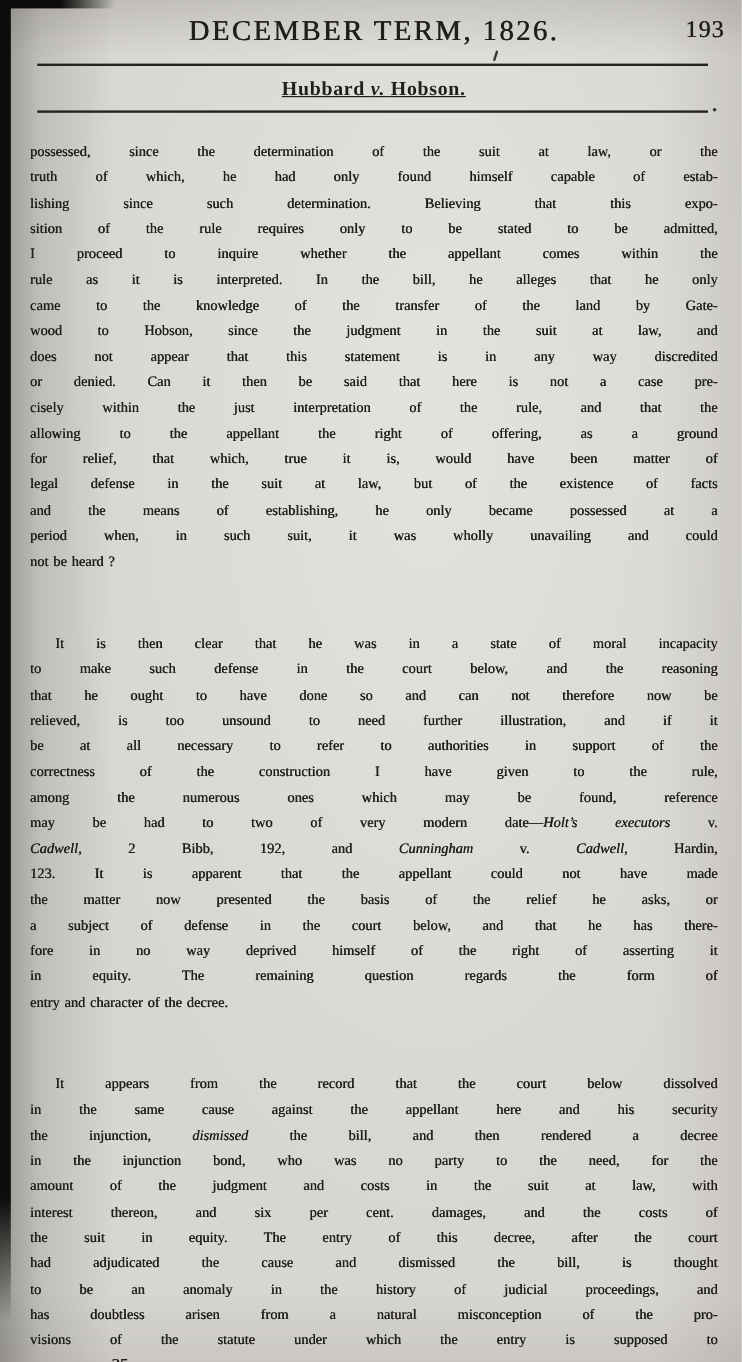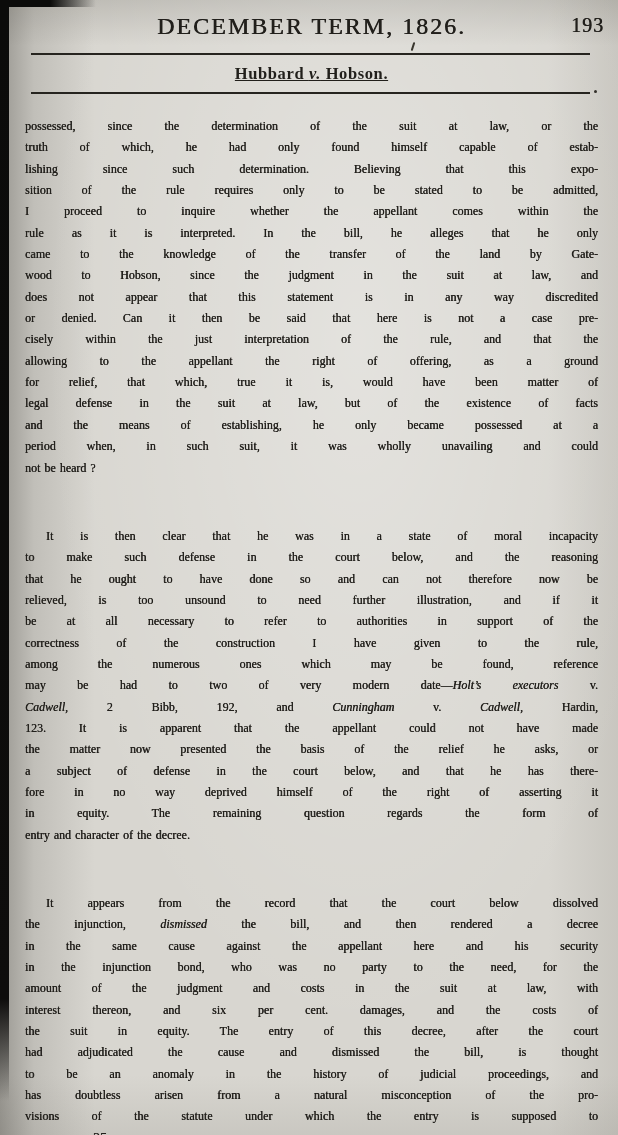--- a/index.html
+++ b/index.html
@@ -127,22 +127,22 @@
           <div class="line"><span class="it">Cadwell</span><span>, 2 Bibb, 192, and </span><span class="it">Cunningham</span><span> v. </span><span class="it">Cadwell</span><span>, Hardin,</span></div>
           <div class="line"><span>123. It is apparent that the appellant could not have made</span></div>
           <div class="line"><span>the matter now presented the basis of the relief he asks, or</span></div>
           <div class="line"><span>a subject of defense in the court below, and that he has there-</span></div>
           <div class="line"><span>fore in no way deprived himself of the right of asserting it</span></div>
           <div class="line"><span>in equity. The remaining question regards the form of</span></div>
           <div class="line par-end"><span>entry and character of the decree.</span></div>
         </div>
         <div class="paragraph">
           <div class="line indent"><span>It appears from the record that the court below dissolved</span></div>
+          <div class="line"><span>in the same cause against the appellant here and his security</span></div>
           <div class="line"><span>the injunction, </span><span class="it">dismissed</span><span> the bill, and then rendered a decree</span></div>
-          <div class="line"><span>in the same cause against the appellant here and his security</span></div>
           <div class="line"><span>in the injunction bond, who was no party to the need, for the</span></div>
           <div class="line"><span>amount of the judgment and costs in the suit at law, with</span></div>
           <div class="line"><span>interest thereon, and six per cent. damages, and the costs of</span></div>
           <div class="line"><span>the suit in equity. The entry of this decree, after the court</span></div>
           <div class="line"><span>had adjudicated the cause and dismissed the bill, is thought</span></div>
           <div class="line"><span>to be an anomaly in the history of judicial proceedings, and</span></div>
           <div class="line"><span>has doubtless arisen from a natural misconception of the pro-</span></div>
           <div class="line"><span>visions of the statute under which the entry is supposed to</span></div>
         </div>
       </div>

